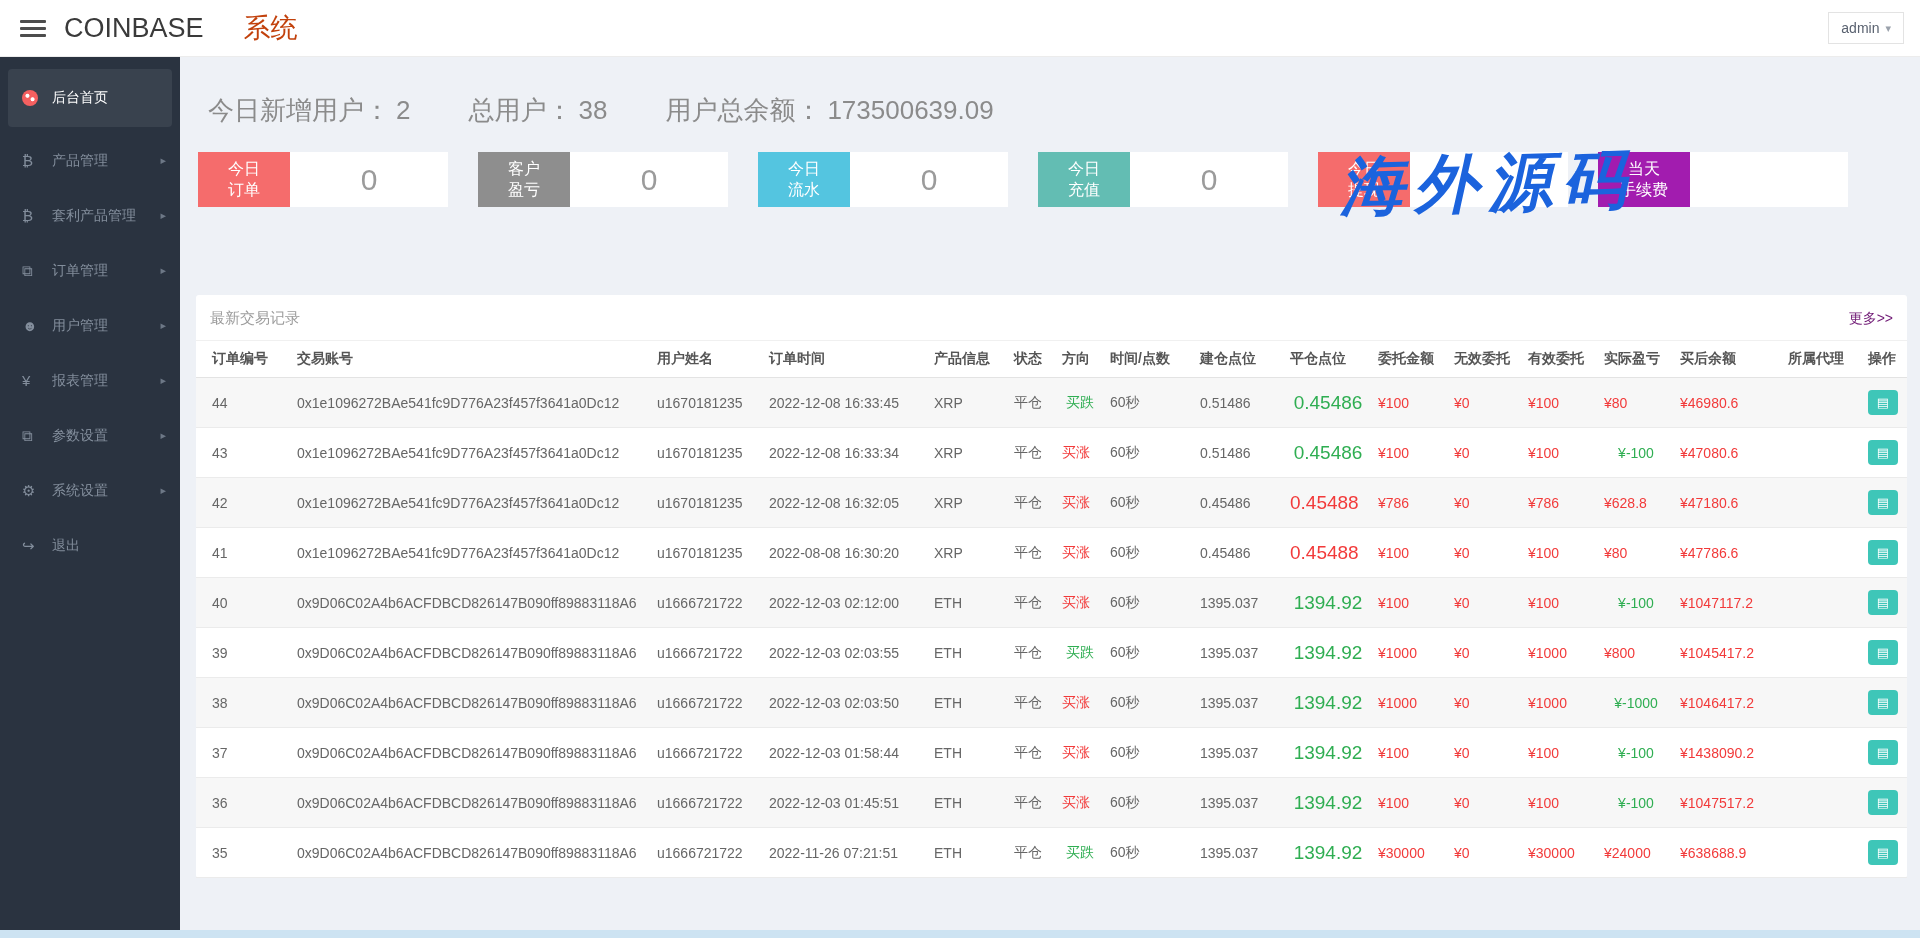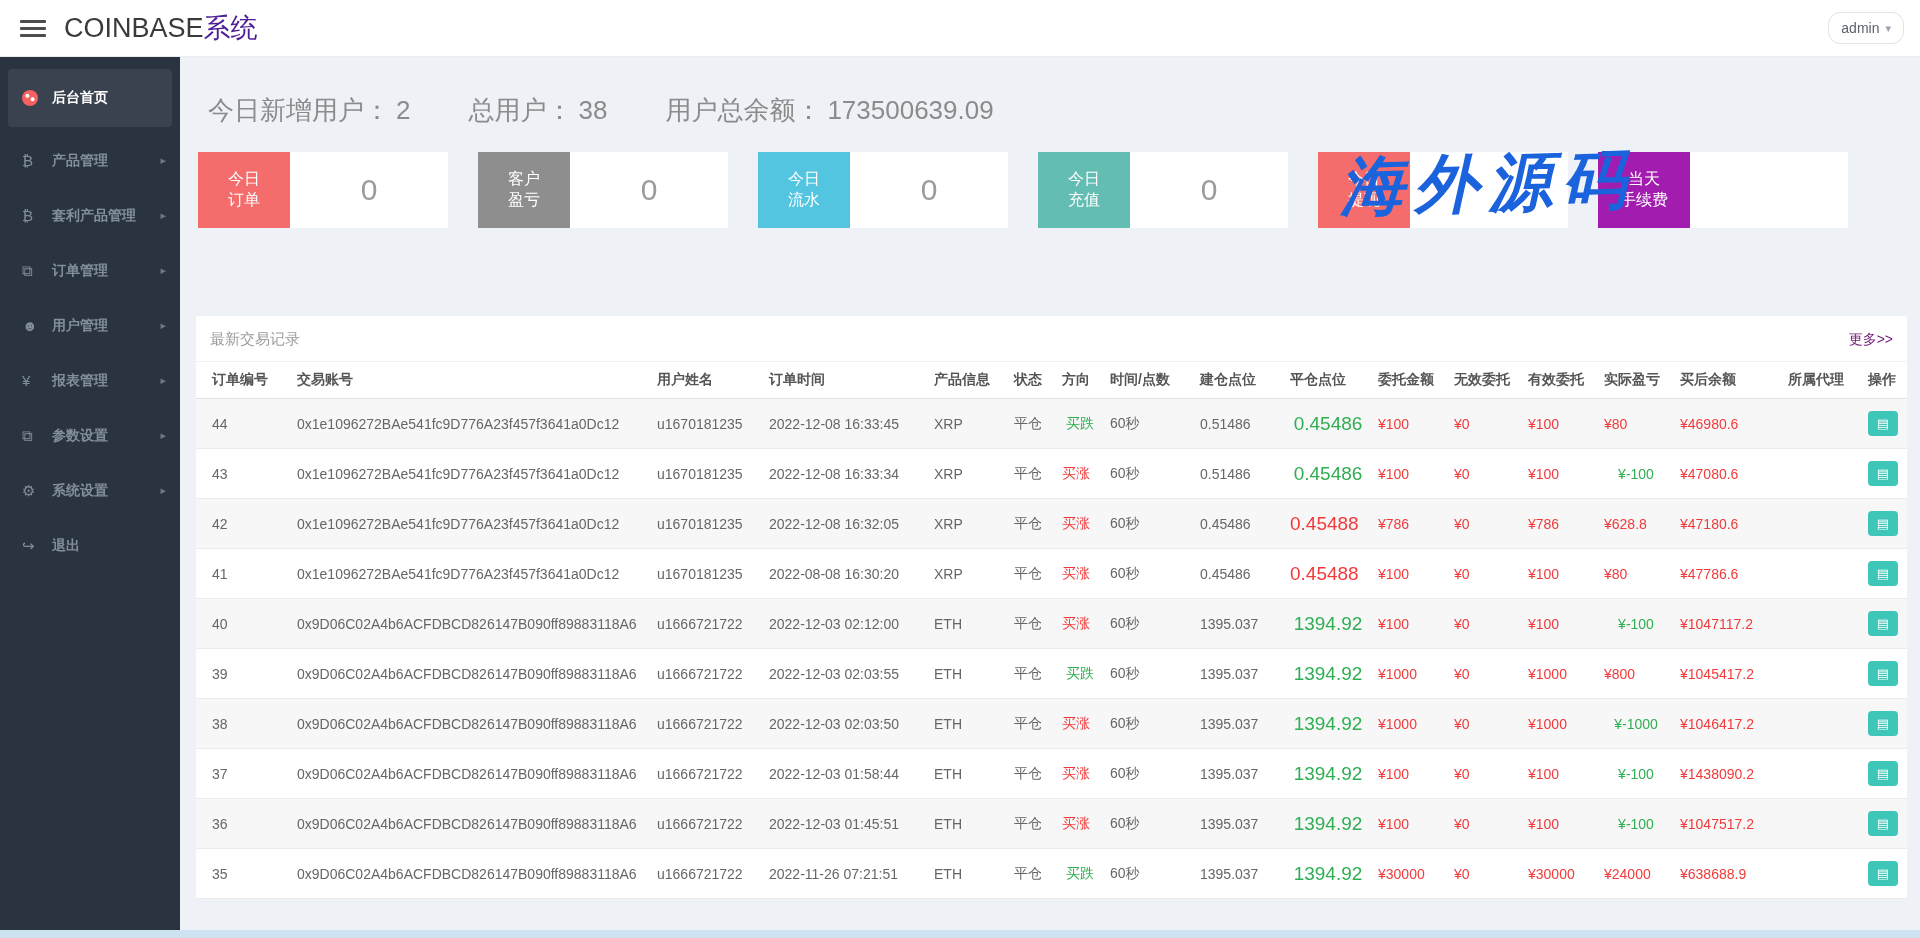--- a/index.html
+++ b/index.html
@@ -8,47 +8,47 @@
     font-family: "Liberation Sans", "DejaVu Sans", sans-serif;
     background:#eef1f6; color:#666; position:relative;
   }
   
   .topbar{ height:57px; background:#fff; border-bottom:1px solid #ececec;
     display:flex; align-items:center; padding:0 16px; position:relative; z-index:5;}
   .hamburger{ width:26px; display:flex; flex-direction:column; gap:4px; cursor:pointer; margin:0 18px 0 4px;}
   .hamburger i{ display:block; height:3px; background:#4d4d4d; border-radius:1px;}
   .brand{ font-size:27px; letter-spacing:0; }
   .brand .b1{ color:#3a3a3a; }
-  .brand .b2{ color:#4c1d95; }
-  .user-menu{ margin-left:auto; border:1px solid #e3e3e3; border-radius:12px;
+  .brand .b2{ color:#c2410c;margin-left:40px; }
+  .user-menu{ margin-left:auto; border:1px solid #e3e3e3; border-radius:0;
     padding:7px 12px; font-size:14px; color:#5a6270; background:#fff; cursor:pointer;
     display:flex; align-items:center; gap:6px;}
   .user-menu .caret{ color:#9aa1ab; font-size:11px; }
   
   .layout{ display:flex; height:881px; }
   .sidebar{ width:180px; background:#2a3340; flex:0 0 180px; padding-top:8px;}
   .side-item{ height:55px; display:flex; align-items:center; padding:0 14px 0 22px;
     color:#838e9c; font-size:14px; cursor:pointer;}
   .side-item.active{ background:#39424e; margin:4px 8px 6px; border-radius:4px;
     padding-left:14px; color:#fff; height:58px;}
   .si-icon{ width:24px; font-size:15px; color:#76markers;} 
   .si-icon{ width:24px; font-size:15px; }
   .ico-dash{ width:16px; height:16px; border-radius:50%; margin-right:8px;
     background: radial-gradient(circle at 34% 36%, #fff 1.6px, rgba(0,0,0,0) 2.4px),
                 radial-gradient(circle at 66% 58%, #fff 1.6px, rgba(0,0,0,0) 2.4px),
                 #f56060;}
-  .si-label{ margin-left:6px;font-weight:bold; }
+  .si-label{ margin-left:6px; }
   .si-arrow{ margin-left:auto; font-size:11px; color:#6d7886; }
   
   .main{ flex:1; padding:0 16px; }
   .stats{ margin:36px 0 0 12px; font-size:26px; color:#8b8b8b; display:flex; gap:58px;}
   .stat-group span{ margin-left:6px; }
   
   .cards{ display:flex; gap:30px; margin:24px 0 0 2px; width:1650px;}
-  .stat-card{ flex:0 0 250px; height:76px; display:flex; }
+  .stat-card{ flex:0 0 250px; height:55px; display:flex; }
   .sc-label{ width:92px; color:#fff; font-size:16px; line-height:1.3;
     display:flex; align-items:center; justify-content:center; text-align:center;
     white-space:pre-line;}
   .sc-value{ flex:1; background:#fff; display:flex; align-items:center; justify-content:center;
     font-size:30px; font-weight:300; color:#9b9b9b;}
   
   .watermark{ position:absolute; left:1340px; top:140px; z-index:50;
     font-family:"DejaVu Serif","Liberation Serif",serif;
     font-size:64px; font-weight:bold; font-style:italic; color:#1b63dd;
     letter-spacing:10px; transform:rotate(-1.5deg); pointer-events:none;}

